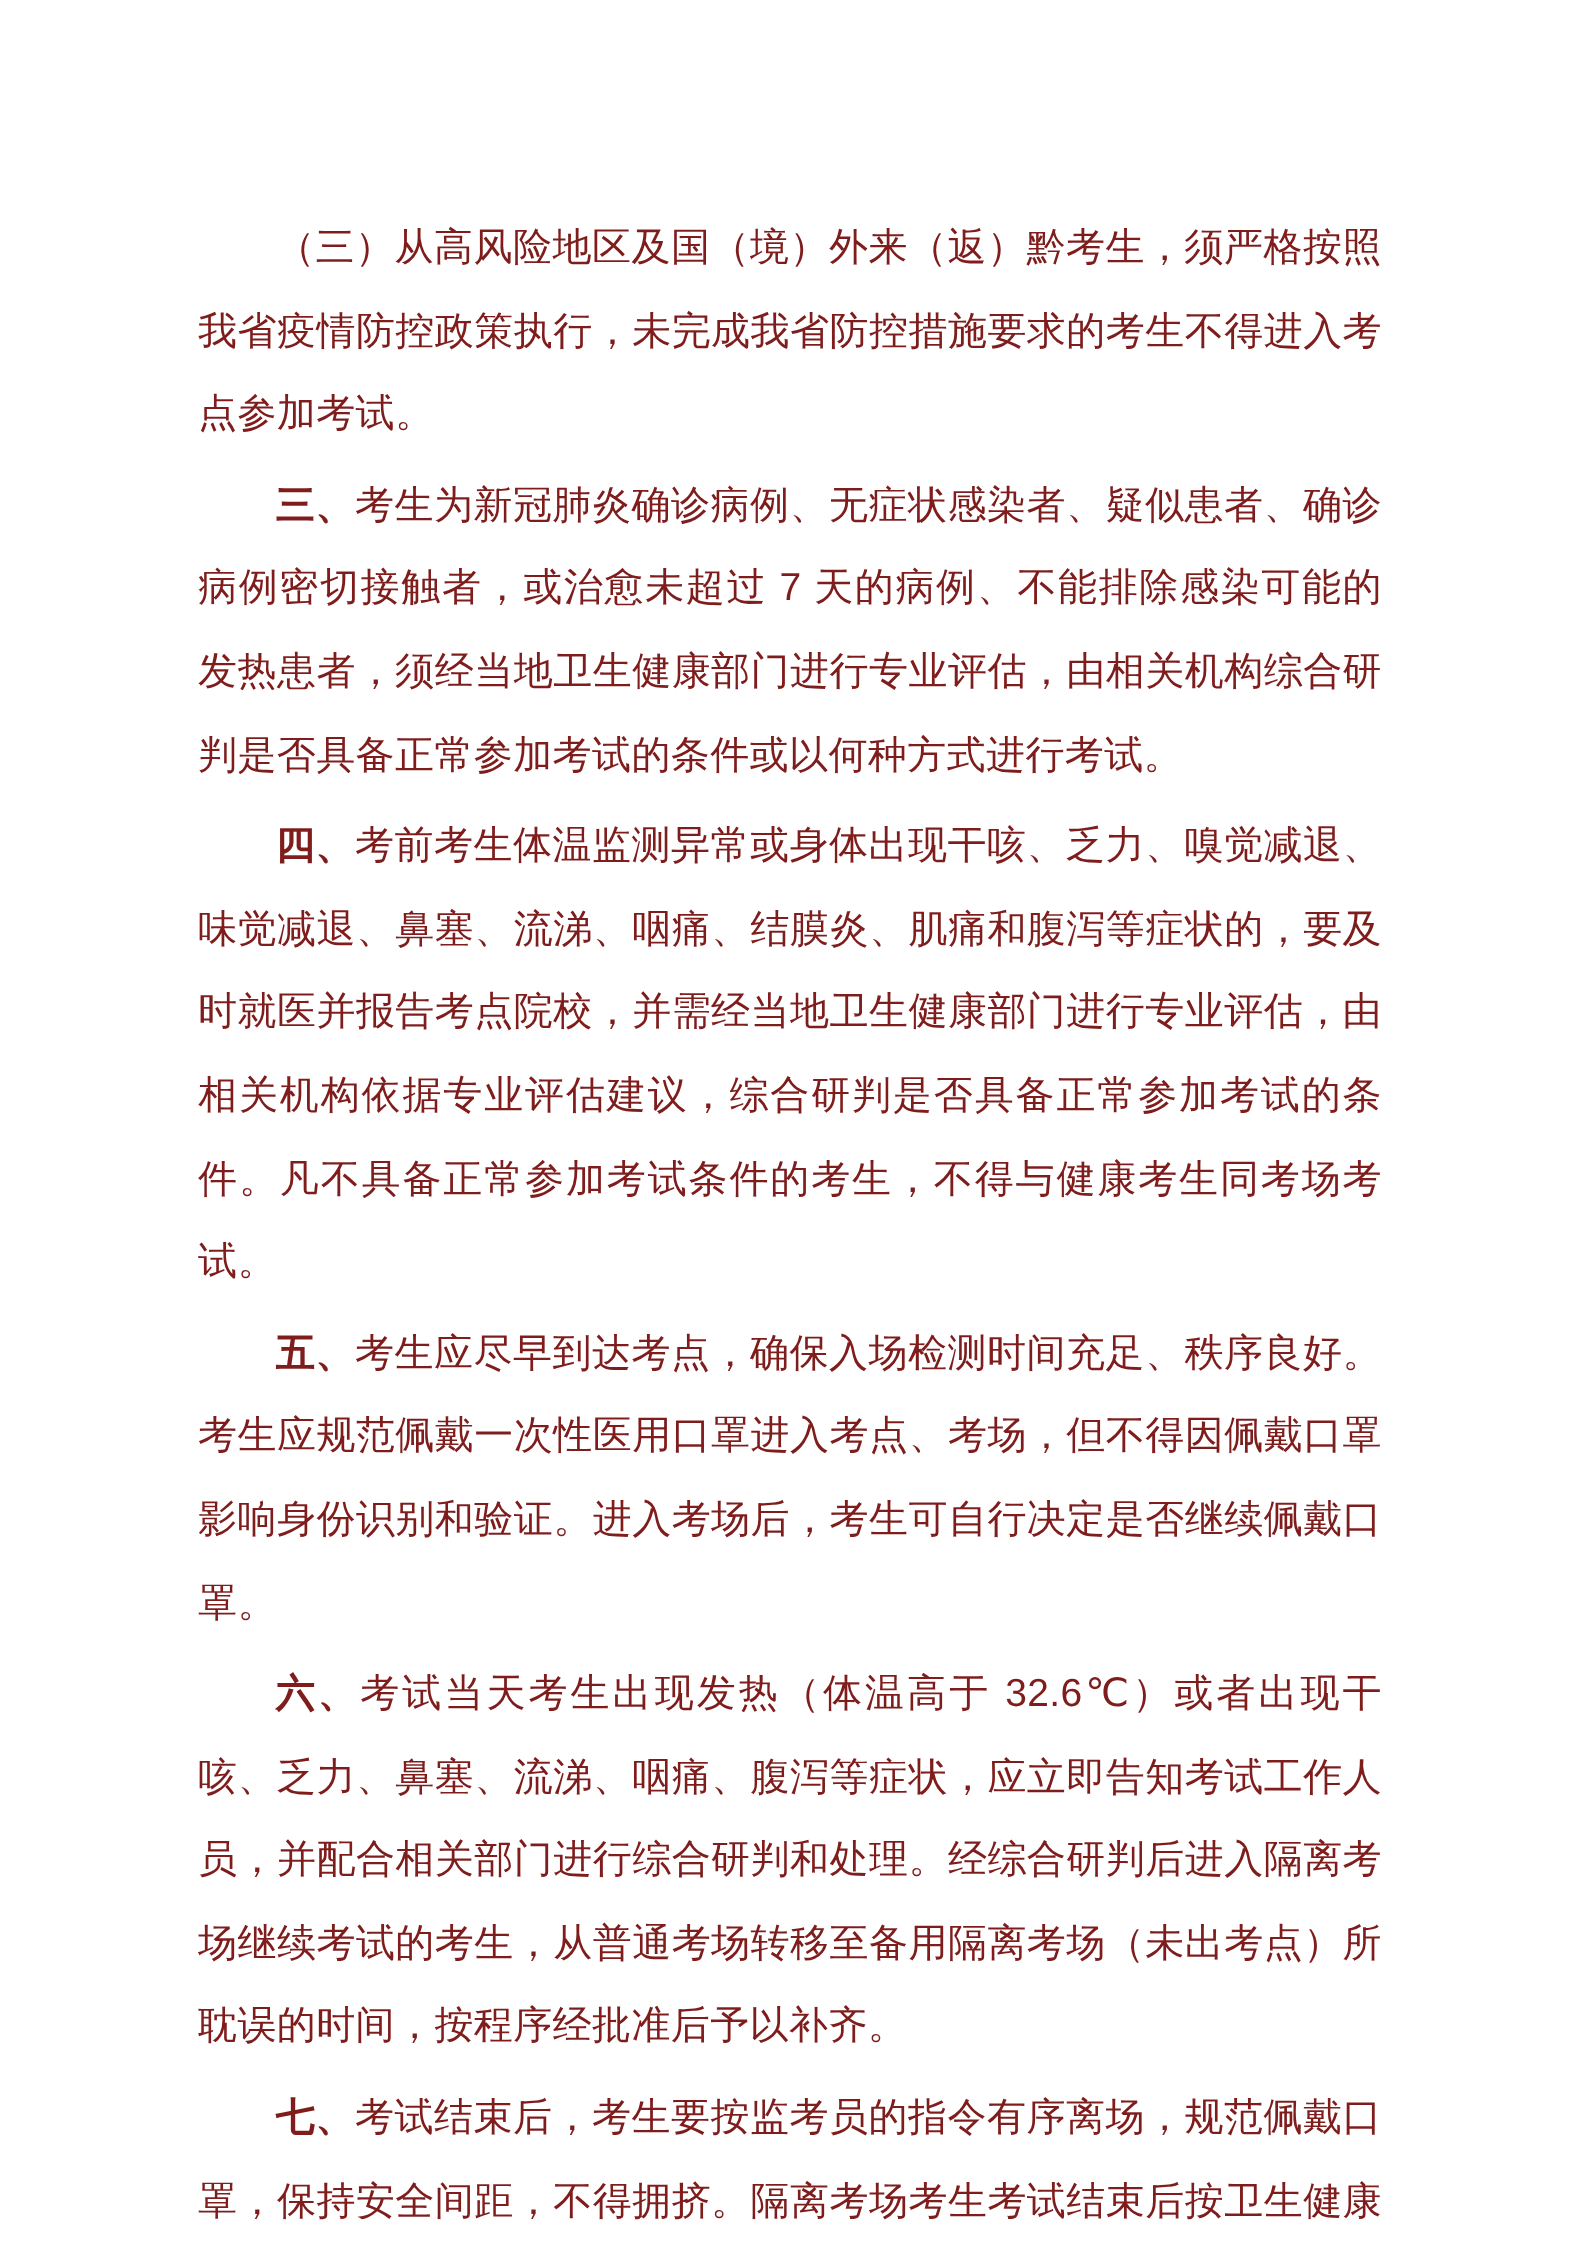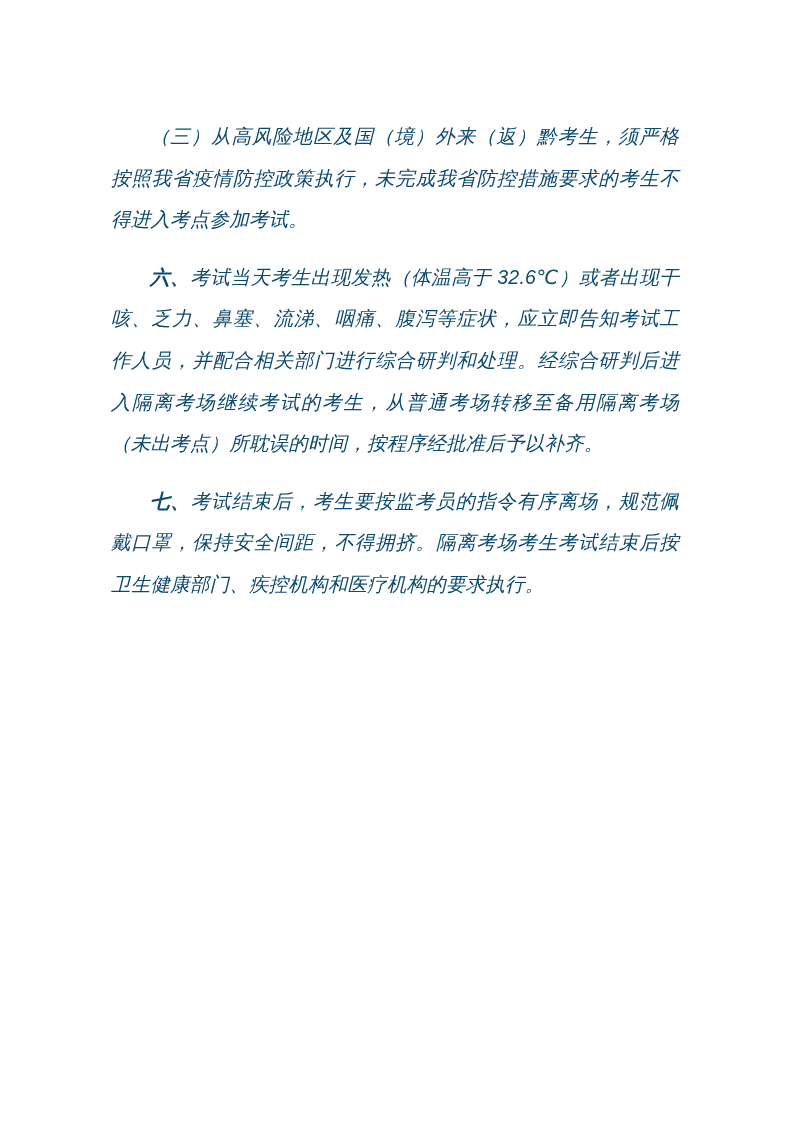--- a/index.html
+++ b/index.html
@@ -14,44 +14,46 @@
     overflow: hidden;
   }
   .page {
     box-sizing: border-box;
     width: 793px;
     height: 1122px;
     background: #ffffff;
     padding: 100px 98px 0 95px;
   }
   .doc p {
-    margin: 16px;
+    margin: 4px;
     padding: 0;
-    color: #0c4a6e;
+    color: #7f1d1d;
     font-size: 19.5px;
     line-height: 41.6px;
     text-align: justify;
     text-justify: inter-ideograph;
     text-indent: 2em;
     letter-spacing: 0.2px;
-    font-style: italic;
   }
   .lead {
     font-weight: 700;
   }
 </style>
 </head>
 <body>
 
 <div class="page">
   <div class="doc">
 
     <p><span class="lead"></span><span>（三）从高风险地区及国（境）外来（返）黔考生，须严格按照我省疫情防控政策执行，未完成我省防控措施要求的考生不得进入考点参加考试。</span></p>
 
+    <p><span class="lead">三、</span><span>考生为新冠肺炎确诊病例、无症状感染者、疑似患者、确诊病例密切接触者，或治愈未超过 7 天的病例、不能排除感染可能的发热患者，须经当地卫生健康部门进行专业评估，由相关机构综合研判是否具备正常参加考试的条件或以何种方式进行考试。</span></p>
 
+    <p><span class="lead">四、</span><span>考前考生体温监测异常或身体出现干咳、乏力、嗅觉减退、味觉减退、鼻塞、流涕、咽痛、结膜炎、肌痛和腹泻等症状的，要及时就医并报告考点院校，并需经当地卫生健康部门进行专业评估，由相关机构依据专业评估建议，综合研判是否具备正常参加考试的条件。凡不具备正常参加考试条件的考生，不得与健康考生同考场考试。</span></p>
 
+    <p><span class="lead">五、</span><span>考生应尽早到达考点，确保入场检测时间充足、秩序良好。考生应规范佩戴一次性医用口罩进入考点、考场，但不得因佩戴口罩影响身份识别和验证。进入考场后，考生可自行决定是否继续佩戴口罩。</span></p>
 
     <p><span class="lead">六、</span><span>考试当天考生出现发热（体温高于 32.6℃）或者出现干咳、乏力、鼻塞、流涕、咽痛、腹泻等症状，应立即告知考试工作人员，并配合相关部门进行综合研判和处理。经综合研判后进入隔离考场继续考试的考生，从普通考场转移至备用隔离考场（未出考点）所耽误的时间，按程序经批准后予以补齐。</span></p>
 
     <p><span class="lead">七、</span><span>考试结束后，考生要按监考员的指令有序离场，规范佩戴口罩，保持安全间距，不得拥挤。隔离考场考生考试结束后按卫生健康部门、疾控机构和医疗机构的要求执行。</span></p>
 
   </div>
 </div>
 
 </body></html>

